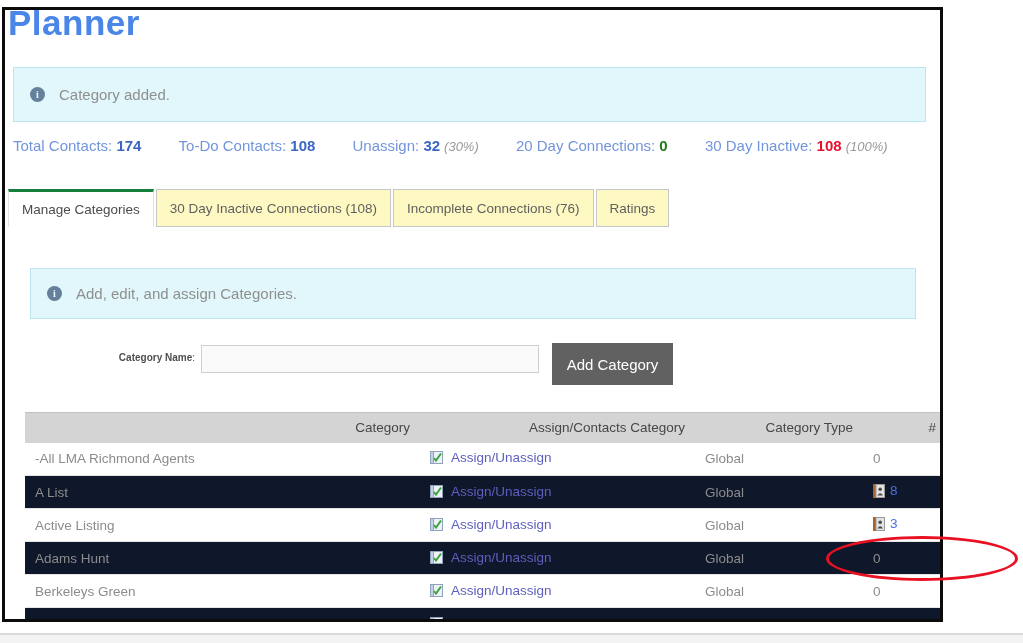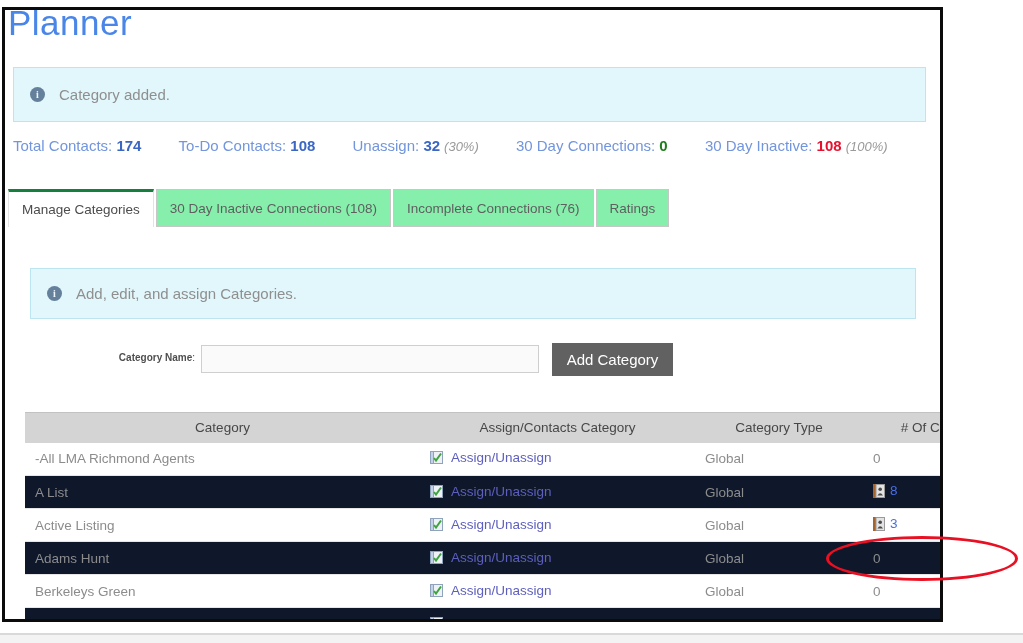--- a/index.html
+++ b/index.html
@@ -5,21 +5,21 @@
   * { margin:0; padding:0; box-sizing:border-box; }
   html,body { width:1023px; height:643px; background:#ffffff; overflow:hidden;
               font-family:"Liberation Sans", sans-serif; }
   body { position:relative; }
 
   
   .frame { position:absolute; left:2px; top:7px; width:941px; height:615px;
            border:3px solid #0b0b0b; background:#fff; overflow:hidden; }
   .frame-inner { position:relative; width:100%; height:100%; }
 
-  .page-title { position:absolute; left:3px; top:-7px; font-size:35px; font-weight:400;
+  .page-title { position:absolute; left:3px; top:-7px; font-size:35px; font-weight:700;
                 color:#4a86e8; letter-spacing:0.5px; }
 
   .alert { position:absolute; background:#e2f7fb; border:1px solid #bde5ef;
            color:#8f8f8f; font-size:15px; display:flex; align-items:center; }
   .alert-1 { left:8px; top:57px; right:14px; height:55px; padding:0 16px; }
   .alert-2 { left:25px; top:258px; width:886px; height:51px; padding:0 16px; }
   .info-icon { display:inline-flex; align-items:center; justify-content:center;
                width:15px; height:15px; border-radius:50%; background:#65809b;
                color:#eef6fb; font-size:10px; font-weight:bold; font-family:"Liberation Serif", serif;
                margin-right:14px; flex:0 0 auto; }
@@ -29,42 +29,42 @@
   .stat { display:inline-block; margin-right:33px; color:#7295dd; }
   .stat b { font-weight:bold; }
   .v-blue  { color:#3b66c4; }
   .v-green { color:#1e7e1e; }
   .v-red   { color:#e8112d; }
   .pct { color:#9a9a9a; font-style:italic; font-size:13px; margin-left:4px; }
 
   
   .tabs { position:absolute; left:3px; top:179px; height:38px; display:flex; }
   .tab { height:38px; display:flex; align-items:center; padding:0 13px; font-size:13.5px;
-         color:#5f5f5f; background:#86efac; border:1px solid #c7c7c7; margin-right:2px;
+         color:#5f5f5f; background:#fef9c3; border:1px solid #c7c7c7; margin-right:2px;
          cursor:pointer; }
   .tab.active { background:#ffffff; color:#4c4c4c; border:1px solid #e3e3e3;
                 border-top:3px solid #15803d; border-bottom:none; }
 
   
   .form-label { position:absolute; left:0; top:342px; width:190px; text-align:right;
                 font-size:10px; font-weight:bold; color:#4f4f4f; }
   .form-label .colon { font-weight:normal; }
   .category-input { position:absolute; left:196px; top:335px; width:338px; height:28px;
                     border:1px solid #cfcfcf; background:#fafafa; padding:0 8px;
                     font-size:13px; color:#555; }
-  .add-category-btn { position:absolute; left:547px; top:333px; width:121px; height:33px;
+  .add-category-btn { position:absolute; left:547px; top:333px; width:121px; height:42px;
                       background:#616161; color:#ffffff; border:none; font-size:15px;
                       font-family:"Liberation Sans", sans-serif; cursor:pointer; }
 
   
   .cat-table { position:absolute; left:20px; top:402px; width:996px;
                border-collapse:collapse; table-layout:fixed; font-size:13.5px; }
   .cat-table col.c1 { width:395px; } .cat-table col.c2 { width:275px; }
   .cat-table col.c3 { width:168px; } .cat-table col.c4 { width:158px; }
-  .cat-table th { background:#d4d4d4; color:#474747; font-weight:normal; text-align:center;
+  .cat-table th { background:#d4d4d4; color:#474747; font-weight:normal; text-align:right;
                   height:30px; padding:0 10px; border-top:1px solid #c2c2c2; }
   .cat-table td { height:33px; padding:0 10px; color:#8c8c8c; border-bottom:1px solid #e6e6e6; }
   .cat-table tr.alt td { background:#0f172a; }
   .assign-link { color:#5d5fbe; text-decoration:none; display:inline-flex; align-items:center;
                  gap:8px; cursor:pointer; }
   .assign-icon { display:inline-block; width:13px; height:13px; flex:0 0 auto; }
   .count-link { color:#4a6ee0; text-decoration:none; display:inline-flex; align-items:center;
                 gap:5px; cursor:pointer; }
   .contact-icon { display:inline-block; width:12px; height:14px; flex:0 0 auto; }
 
@@ -86,21 +86,21 @@
 
     <div class="alert alert-1">
       <span class="info-icon">i</span>
       <span>Category added.</span>
     </div>
 
     <div class="stats">
       <span class="stat"><span>Total Contacts:</span> <b class="v-blue">174</b></span>
       <span class="stat"><span>To-Do Contacts:</span> <b class="v-blue">108</b></span>
       <span class="stat"><span>Unassign:</span> <b class="v-blue">32</b><span class="pct">(30%)</span></span>
-      <span class="stat"><span>30 Day Connections:</span> <b class="v-green">0</b></span>
+      <span class="stat"><span>20 Day Connections:</span> <b class="v-green">0</b></span>
       <span class="stat"><span>30 Day Inactive:</span> <b class="v-red">108</b><span class="pct">(100%)</span></span>
     </div>
 
     <div class="tabs">
       <div class="tab active">Manage Categories</div>
       <div class="tab">30 Day Inactive Connections (108)</div>
       <div class="tab">Incomplete Connections (76)</div>
       <div class="tab">Ratings</div>
     </div>
 

